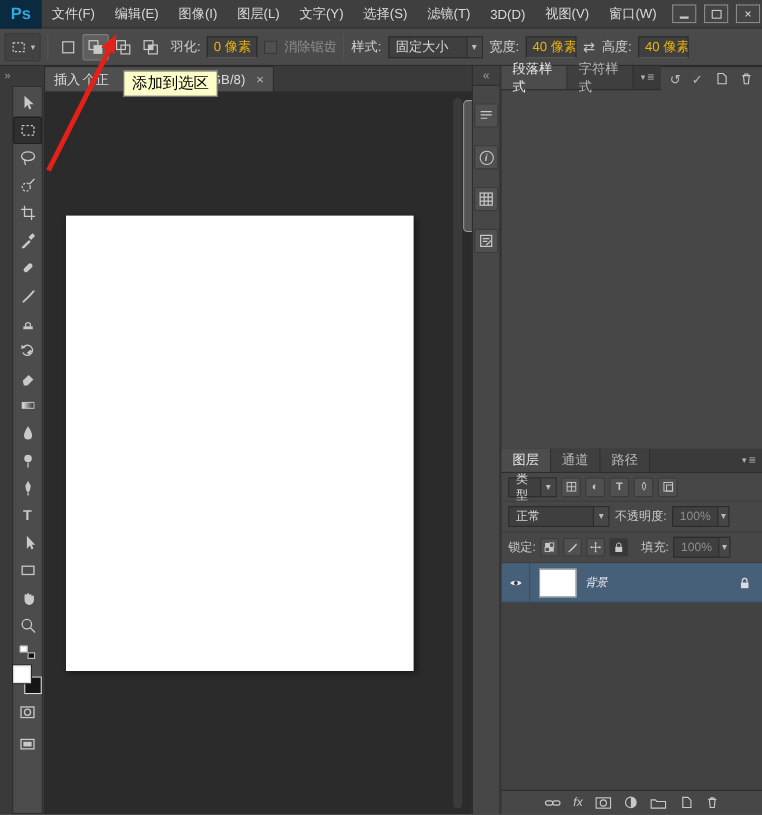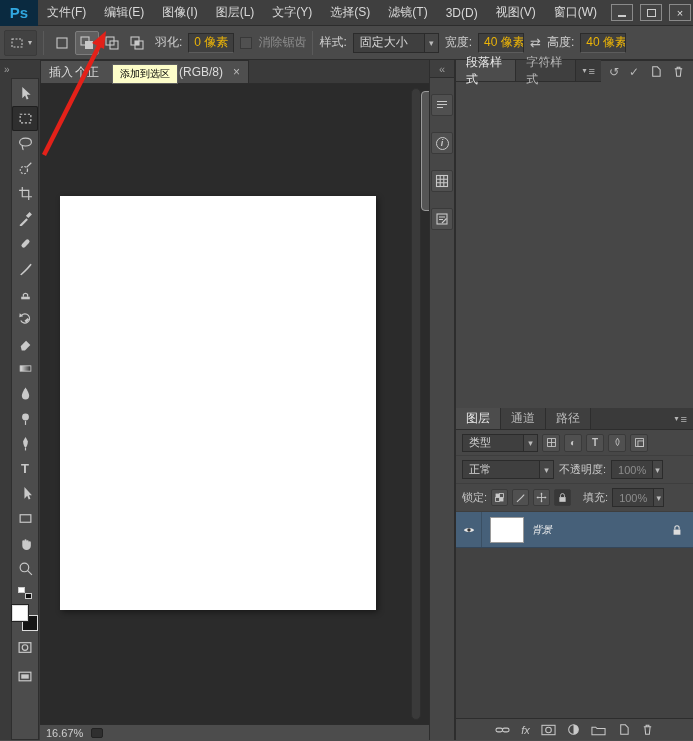--- a/index.html
+++ b/index.html
@@ -102,21 +102,21 @@
   .para-body{ flex:1; background:#4a4a4a; overflow:hidden; }
   .para-row{ height:20px; background:#5b5b5b; border-bottom:1px solid #3a3a3a;
              display:flex; align-items:center; padding:0 8px; font-style:italic; color:#e2e2e2; }
   .panel-iconbar{ height:22px; background:#474747; border-top:1px solid #2d2d2d;
                   display:flex; align-items:center; justify-content:flex-end; gap:10px; padding:0 8px; color:#b9b9b9; }
   .panel-iconbar .gi{ font-size:12px; line-height:1; }
   .para-panel{ height:348px; display:flex; flex-direction:row; }
   .layers-panel{ flex:1; display:flex; flex-direction:column; }
 
   .filter-row{ height:26px; display:flex; align-items:center; gap:4px; padding:0 6px; border-bottom:1px solid #3e3e3e; background:#474747; }
-  .filter-row .combo{ width:76px; height:18px; }
+  .filter-row .combo{ width:44px; height:18px; }
   .fbtn{ width:18px; height:18px; border:1px solid #3a3a3a; background:#505050; border-radius:2px;
          display:flex; align-items:center; justify-content:center; color:#c5c5c5; font-size:10px; }
   .blend-row{ height:28px; display:flex; align-items:center; gap:5px; padding:0 6px; border-bottom:1px solid #3e3e3e; }
   .blend-row .combo.blend{ width:92px; height:19px; }
   .combo.dim .val{ color:#8d8d8d; }
   .lbl{ font-size:11px; color:#c9c9c9; }
   .lock-row{ height:28px; display:flex; align-items:center; gap:4px; padding:0 6px; border-bottom:1px solid #3e3e3e; }
   .lockbtn{ width:17px; height:17px; border:1px solid #3a3a3a; background:#505050; border-radius:2px;
             display:flex; align-items:center; justify-content:center; }
   .lockbtn.pressed{ background:#383838; }
@@ -127,21 +127,21 @@
   .thumb{ width:34px; height:26px; background:#fff; border:1px solid #9a9a9a; margin:0 8px; }
   .layer-name{ font-style:italic; color:#efefef; font-size:10px; flex:1; }
   .layer-lock{ padding-right:10px; display:flex; align-items:center; }
   .layers-empty{ flex:1; background:#424242; }
   .layers-iconbar{ height:22px; background:#474747; border-top:1px solid #2d2d2d;
                    display:flex; align-items:center; justify-content:center; gap:11px; color:#b9b9b9; }
   .fx-txt{ font-style:italic; font-size:11px; color:#c5c5c5; }
 
   
   .tooltip{ position:absolute; left:112px; top:64px; background:#fdfdc9; border:1px solid #5e5e5e;
-            color:#000; font-size:10px; padding:2px 7px; z-index:40; }
+            color:#000; font-size:14px; padding:2px 7px; z-index:40; }
   #arrow-overlay{ position:absolute; left:0; top:0; z-index:50; pointer-events:none; }
 </style>
 </head>
 <body>
 
 <div id="app">
 
   <div class="menubar">
     <div class="ps-logo">Ps</div>
     <div class="menus" id="menus">
@@ -376,24 +376,20 @@
           <span>(RGB/8)</span>
           <span class="close">×</span>
         </div>
       </div>
       <div class="canvas-area">
         <div class="page"></div>
         <div class="vscroll">
             <div class="thumb"></div>
           </div>
       </div>
-      <div class="statusbar">
-        <span>16.67%</span>
-        <span class="status-chip"></span>
-      </div>
     </div>
 
     <div class="icon-strip">
       <div class="strip-head">«</div>
       <div class="strip-btn">
           <svg class="icn" width="14" height="14" viewBox="0 0 14 14">
             <path class="s" d="M2 3.5 H12 M2 6.5 H12 M2 9.5 H8"></path>
           </svg>
         </div>
       <div class="strip-btn">

